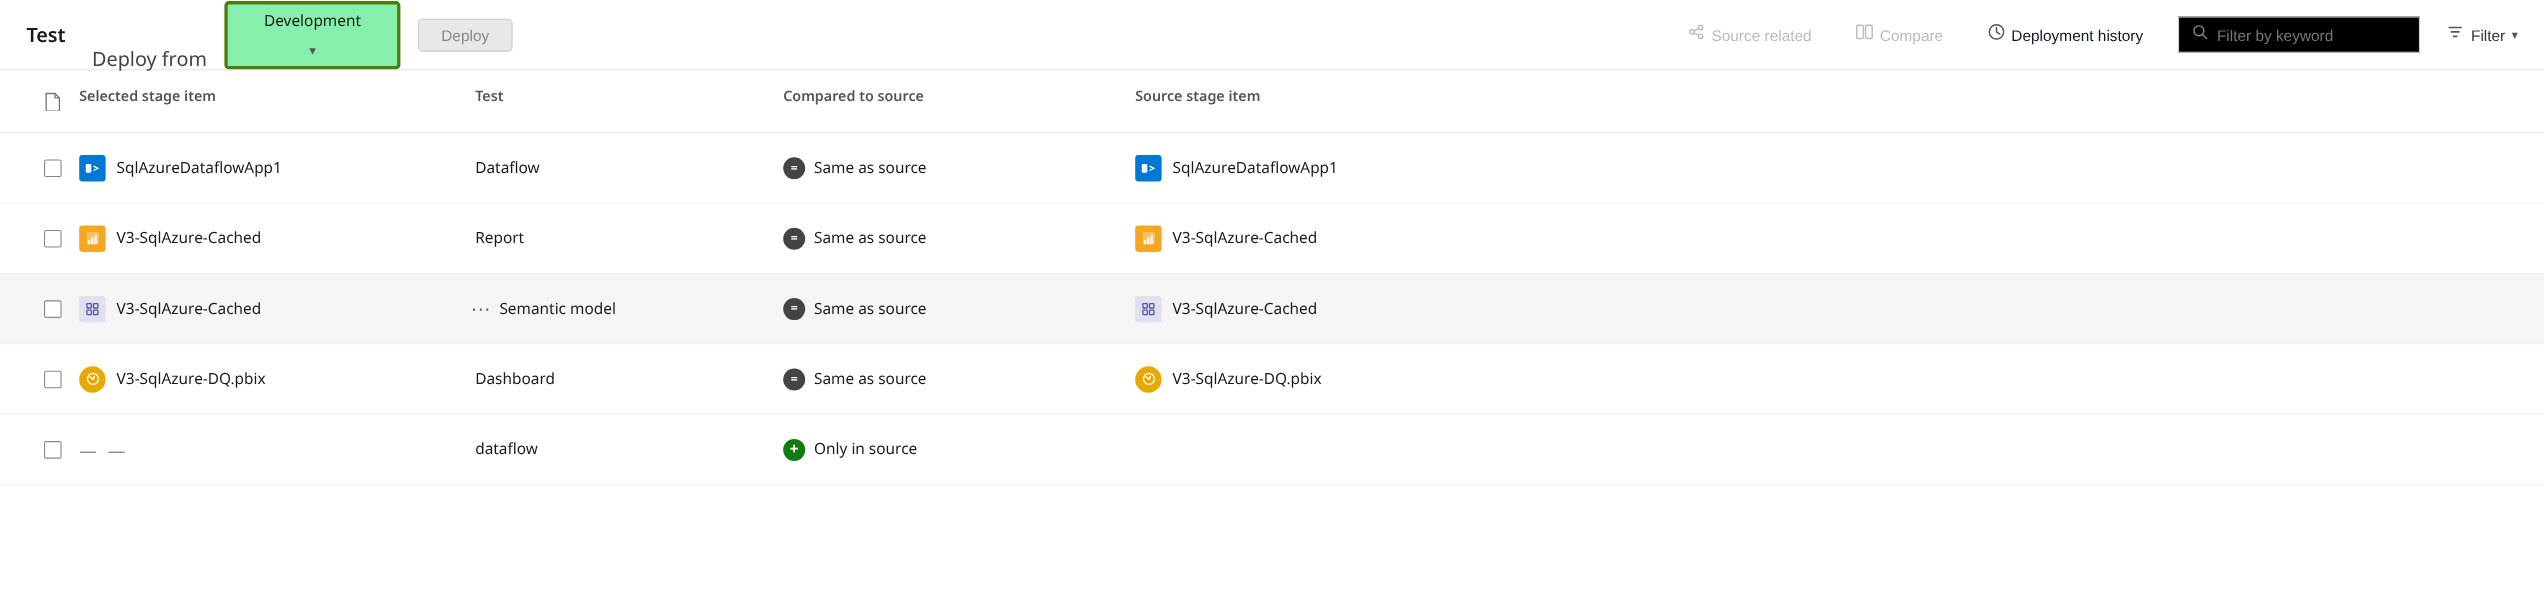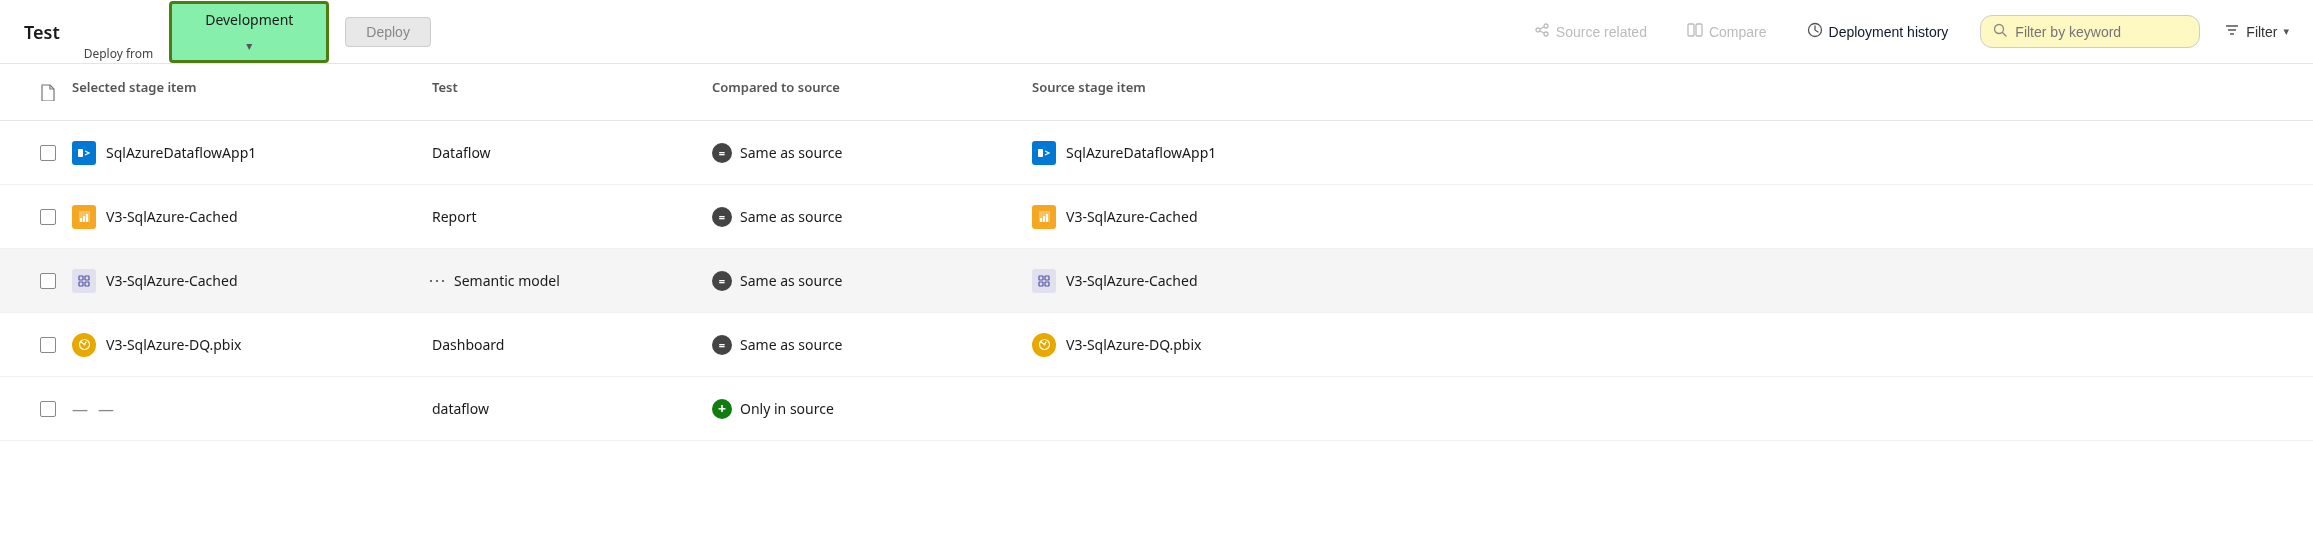--- a/index.html
+++ b/index.html
@@ -21,21 +21,21 @@
       border-bottom: 1px solid #e5e5e5;
       gap: 16px;
     }
     .topbar-title {
       font-size: 18px;
       font-weight: 600;
       color: #1a1a1a;
       margin-right: 8px;
     }
     .deploy-label {
-      font-size: 12px;
+      font-size: 18px;
       color: #444;
       white-space: nowrap;
       margin-top: 44px;
     }
     .deploy-select-wrapper {
       display: flex;
       align-items: center;
       border: 3px solid #4d7c0f;
       border-radius: 4px;
       padding: 6px 10px;
@@ -79,25 +79,25 @@
       color: #bbb;
       cursor: default;
     }
     .action-icon {
       font-size: 16px;
     }
     .search-box {
       display: flex;
       align-items: center;
       border: 1px solid #ccc;
-      border-radius: 12px;
+      border-radius: 0;
       padding: 6px 12px;
       gap: 8px;
       min-width: 220px;
-      background: #fef9c3;
+      background: #000000;
     }
     .search-icon { color: #888; font-size: 14px; }
     .search-input {
       border: none;
       outline: none;
       font-size: 14px;
       color: #888;
       background: transparent;
       width: 160px;
     }

